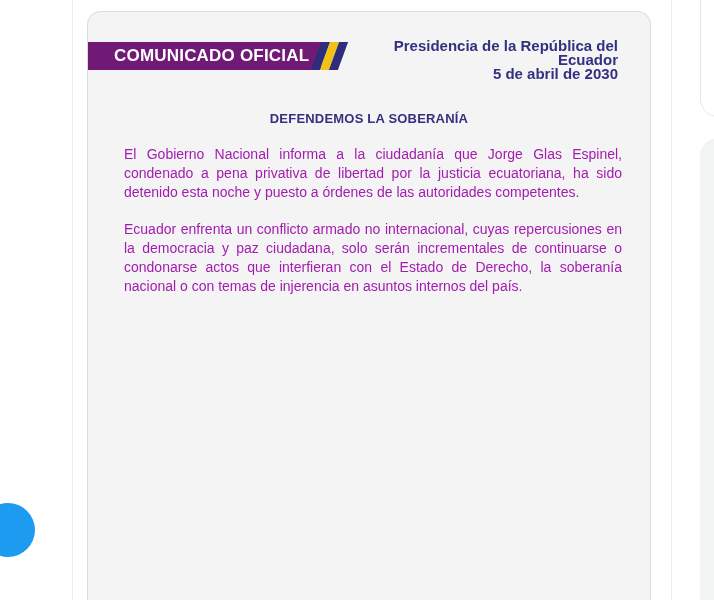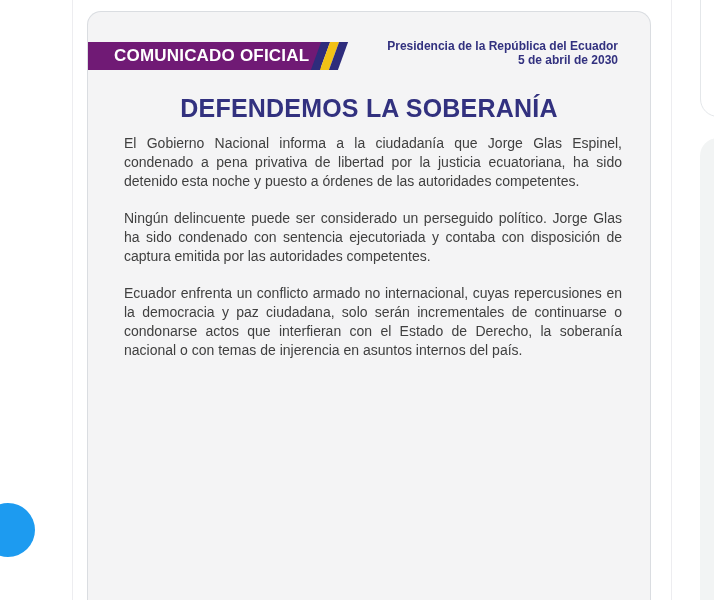--- a/index.html
+++ b/index.html
@@ -91,42 +91,42 @@
   .skew {
     transform: skewX(-20deg);
   }
   .skew.navy-join  { width: 9px;  margin-left: -5px; background: #2e2c7c; }
   .skew.yellow     { width: 9px;  background: #f2c116; }
   .skew.navy-tail  { width: 9px;  background: #2e2c7c; }
 
   .header-right {
     text-align: right;
     color: #32317f;
-    font-size: 12px;
+    font-size: 15px;
     font-weight: bold;
     line-height: 14px;
     margin-top: -3px;
   }
 
   .doc-title {
     margin: 26px auto 0;
     text-align: center;
     color: #32317f;
-    font-size: 25px;
+    font-size: 13px;
     font-weight: bold;
     line-height: 24px;
     letter-spacing: 0.2px;
   }
 
   .doc-body {
     margin: 14px 30px 0 36px;
     width: 498px;
   }
   .doc-body p {
-    color: #404040;
+    color: #a21caf;
     font-size: 14px;
     line-height: 19px;
     text-align: justify;
     margin: 0 0 18px 0;
   }
 </style>
 </head>
 <body>
 
 <div class="divider divider-left"></div>
@@ -151,17 +151,16 @@
       <div>5 de abril de 2030</div>
     </div>
   </div>
 
   <div class="doc-title">
     <div>DEFENDEMOS LA SOBERANÍA</div>
   </div>
 
   <div class="doc-body">
     <p>El Gobierno Nacional informa a la ciudadanía que Jorge Glas Espinel, condenado a pena privativa de libertad por la justicia ecuatoriana, ha sido detenido esta noche y puesto a órdenes de las autoridades competentes.</p>
-    <p>Ningún delincuente puede ser considerado un perseguido político. Jorge Glas ha sido condenado con sentencia ejecutoriada y contaba con disposición de captura emitida por las autoridades competentes.</p>
     <p>Ecuador enfrenta un conflicto armado no internacional, cuyas repercusiones en la democracia y paz ciudadana, solo serán incrementales de continuarse o condonarse actos que interfieran con el Estado de Derecho, la soberanía nacional o con temas de injerencia en asuntos internos del país.</p>
   </div>
 
 </div>
 
 </body></html>

